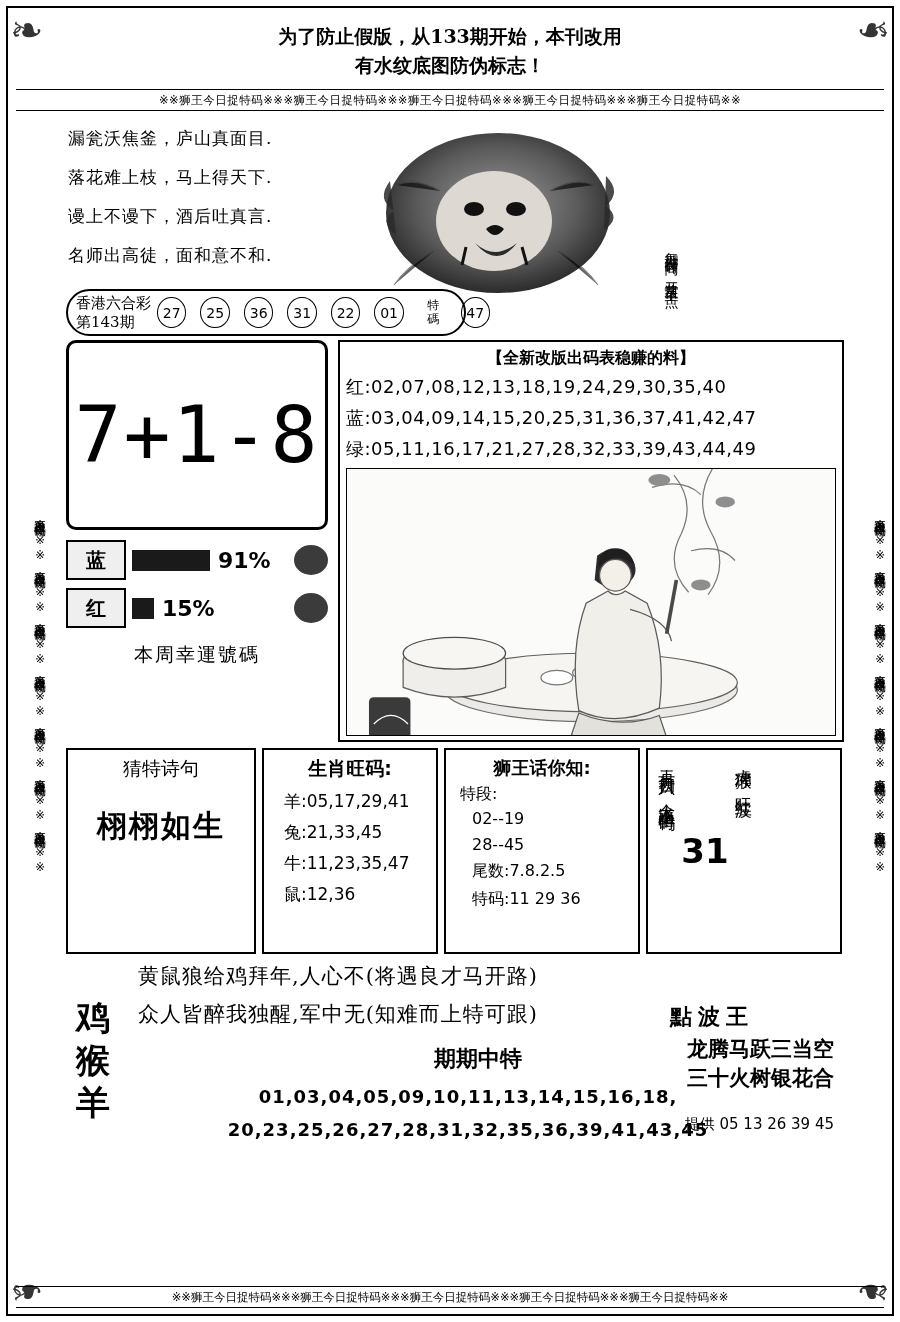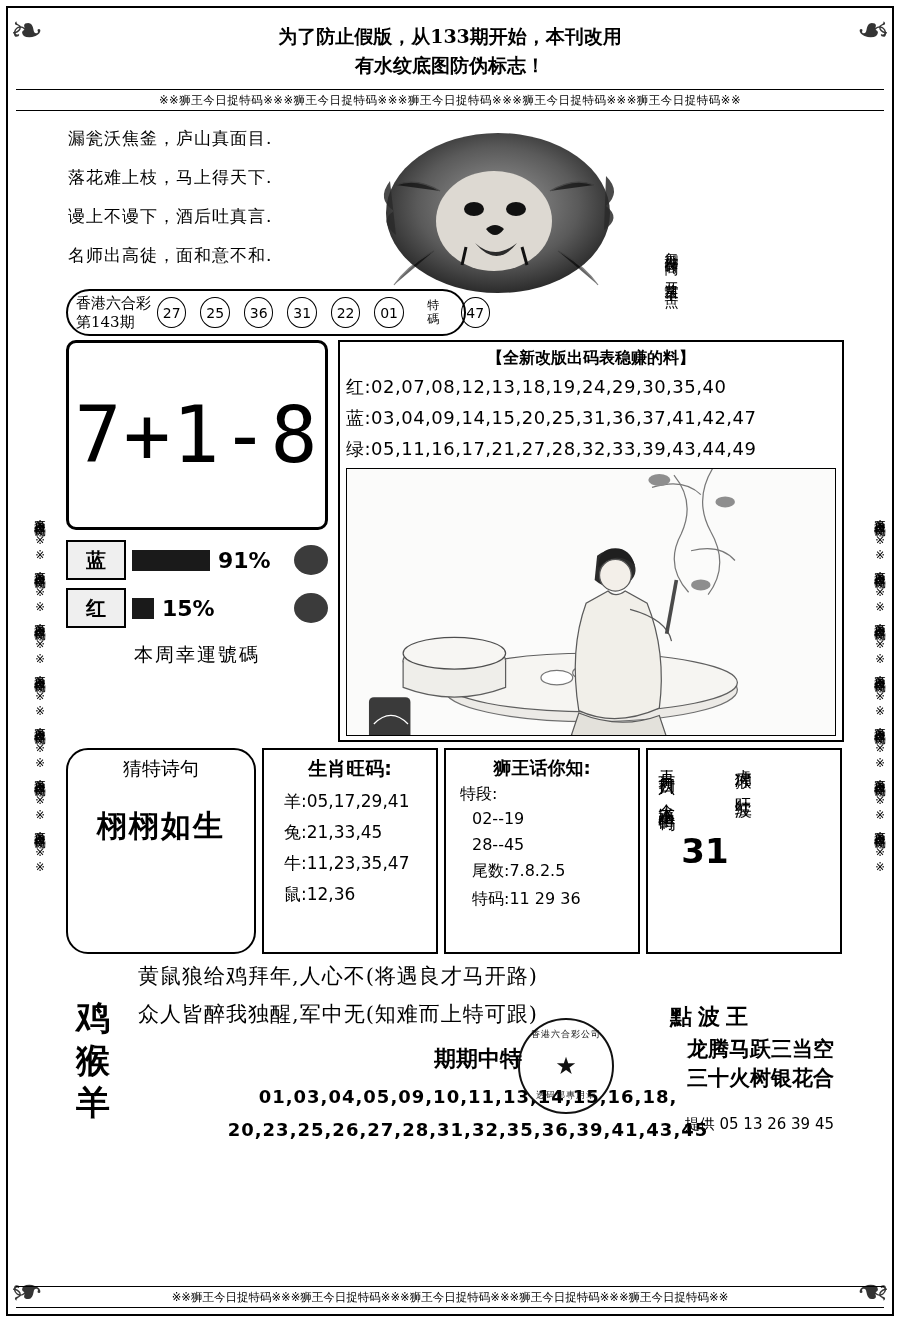--- a/index.html
+++ b/index.html
@@ -207,21 +207,21 @@
     height:268px;
     margin-top:4px;
     position:relative;
     overflow:hidden;
     background:#fff;
   }
 
   
   .four-row { display:flex; margin:6px 0 0 16px; gap:6px; padding-right:8px; }
   .fbox { border:2px solid #000; padding:6px 8px; }
-  .fbox1 { width:190px; text-align:center;border-radius:22px; }
+  .fbox1 { width:190px; text-align:center; }
   .fbox2 { width:176px; }
   .fbox3 { width:196px; }
   .fbox4 { width:196px; display:flex; }
   .fbox-title { font-size:19px; font-family:"DejaVu Serif", serif; }
   .big-idiom {
     font-size:30px; font-weight:bold; margin-top:24px;
     font-family:"DejaVu Serif", serif; letter-spacing:2px;
   }
   .fbox2 .hdr { font-size:19px; text-align:center; font-weight:bold; margin-bottom:6px;}
   .zx-line { font-size:17px; margin:8px 0 8px 12px; }
@@ -487,25 +487,20 @@
           <div>猴</div>
           <div>羊</div>
         </div>
 
         <div class="dianbo">點波王</div>
 
         <div class="qiqi">期期中特</div>
         <div class="numline">01,03,04,05,09,10,11,13,14,15,16,18,</div>
         <div class="numline">20,23,25,26,27,28,31,32,35,36,39,41,43,45</div>
 
-        <div class="stamp">
-          <span class="stamp-t">香港六合彩公司</span>
-          <span>★</span>
-          <span class="stamp-b">透码部專用章</span>
-        </div>
 
         <div class="right-couplet">
           <div>龙腾马跃三当空</div>
           <div>三十火树银花合</div>
         </div>
         <div class="tigong">
           <span>提供</span>
           <span>05 13 26 39 45</span>
         </div>
       </div>

